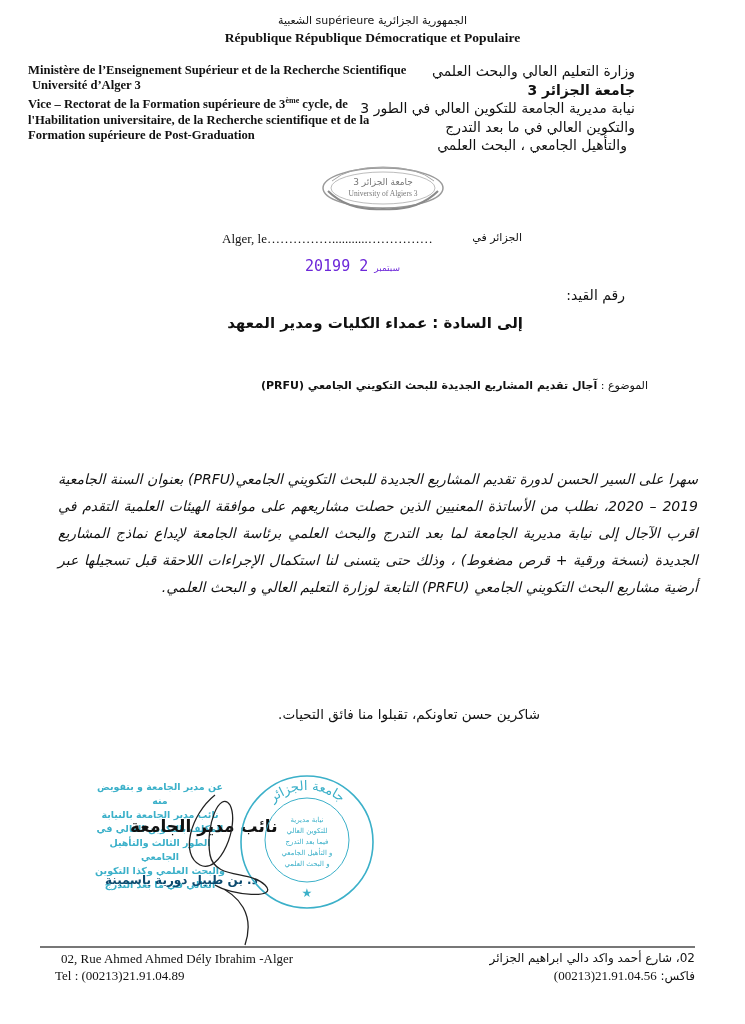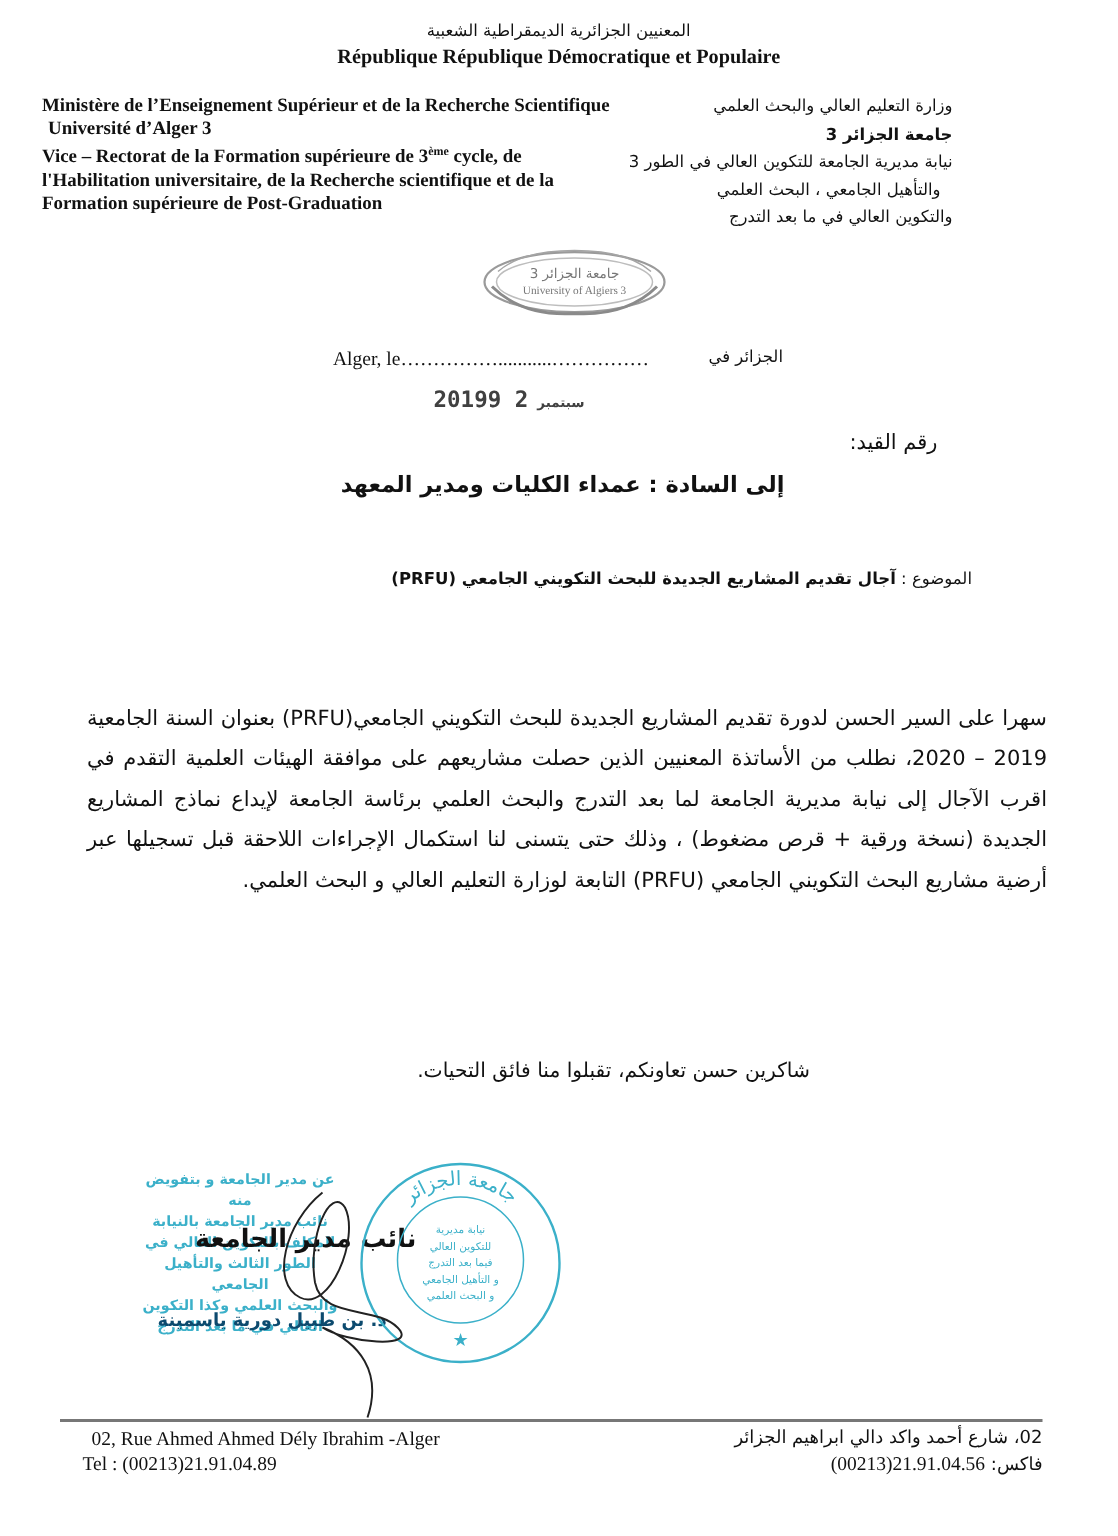--- a/index.html
+++ b/index.html
@@ -7,69 +7,69 @@
     body { position: relative; font-family: "Liberation Serif", serif; color: #111; }
     .abs { position: absolute; }
     .ar { direction: rtl; font-family: "DejaVu Sans", sans-serif; }
     .fr { font-family: "Liberation Serif", serif; }
 
     #hdr-ar { top: 14px; left: 0; width: 745px; text-align: center; font-size: 11px; }
     #hdr-fr { top: 30px; left: 0; width: 745px; text-align: center; font-size: 13.5px; font-weight: bold; }
 
     #left-block { top: 63px; left: 28px; width: 380px; font-size: 12.6px; font-weight: bold; line-height: 15.2px; }
     #left-block sup { font-size: 8px; }
-    #right-block { top: 62px; right: 110px; width: 300px; font-size: 11px; line-height: 18.5px; text-align: right; }
+    #right-block { top: 62px; right: 110px; width: 300px; font-size: 14px; line-height: 18.5px; text-align: right; }
 
     #logo { top: 163px; left: 318px; width: 130px; height: 50px; }
     #logo svg { width: 100%; height: 100%; }
 
     #date-line { top: 231px; left: 222px; width: 300px; font-size: 13px; text-align: right; }
     #date-line .fr-part { float: left; }
     #date-line .ar-part { float: right; font-size: 11px; direction: rtl; font-family: "DejaVu Sans", sans-serif; }
-    #stamp-date { top: 257px; left: 289px; font-family: "DejaVu Sans Mono", monospace; color: #404040; font-size: 15px; font-weight: bold; letter-spacing: 0.5px; }
+    #stamp-date { top: 257px; left: 305px; font-family: "DejaVu Sans Mono", monospace; color: #6d28d9; font-size: 15px; font-weight: normal; letter-spacing: 0.5px; }
     #stamp-date .mo { font-size: 9px; font-family: "DejaVu Sans", sans-serif; margin: 0 6px; }
 
     #ref { top: 287px; right: 120px; font-size: 14px; }
     #to { top: 314px; right: 222px; font-size: 15px; font-weight: bold; }
     #subject { top: 379px; right: 97px; font-size: 11px; }
     #subject b { font-weight: bold; }
 
     #body { top: 466px; left: 58px; width: 640px; font-size: 14px; line-height: 27px; text-align: justify; text-align-last: right; }
-    #body p { margin: 0; }
+    #body p { margin: 0; font-style: italic; }
     #thanks { top: 706px; right: 205px; font-size: 13.5px; }
 
     #sig-block { top: 780px; left: 95px; width: 130px; color: #3bb0c9; font-size: 9.5px; line-height: 14px; text-align: center; font-weight: bold; }
     #sig-title { top: 816px; left: 130px; font-size: 17px; font-weight: bold; color: #111; }
     #sig-name { top: 873px; left: 105px; color: #0c4a6e; font-size: 12px; font-weight: bold; }
     #seal { top: 772px; left: 237px; width: 140px; height: 140px; }
     #signature { top: 785px; left: 170px; width: 130px; height: 165px; }
 
     #footer-line { top: 946px; left: 40px; width: 655px; height: 2px; background: #777; }
     #foot-left { top: 950px; left: 55px; font-size: 13px; line-height: 17px; }
     #foot-right { top: 950px; right: 50px; width: 300px; font-size: 12px; line-height: 17px; text-align: right; direction: rtl; }
     #foot-right .num { font-family: "Liberation Serif", serif; font-size: 13px; }
   </style>
 </head>
 <body>
 
-<div id="hdr-ar" class="abs ar">المعنيين الجزائرية الديمقراطية الشعبية</div>
+<div id="hdr-ar" class="abs ar">الجمهورية الجزائرية supérieure الشعبية</div>
 <div id="hdr-fr" class="abs fr">République République Démocratique et Populaire</div>
 
 <div id="left-block" class="abs fr">
   <div>Ministère de l’Enseignement Supérieur et de la Recherche Scientifique</div>
   <div style="padding-left:4px">Université d’Alger 3</div>
   <div><span>Vice – Rectorat de la Formation supérieure de 3</span><sup>ème</sup><span>  cycle, de l'Habilitation universitaire, de la Recherche scientifique et de la Formation supérieure de  Post-Graduation</span></div>
 </div>
 
 <div id="right-block" class="abs ar">
   <div>وزارة التعليم العالي والبحث العلمي</div>
   <div style="font-weight:bold">جامعة الجزائر 3</div>
   <div>نيابة مديرية الجامعة للتكوين العالي في الطور 3</div>
+  <div>والتكوين العالي في ما بعد التدرج</div>
   <div style="padding-right:8px">والتأهيل الجامعي ، البحث العلمي</div>
-  <div>والتكوين العالي في ما بعد التدرج</div>
 </div>
 
 <div id="logo" class="abs">
   <svg viewBox="0 0 130 50">
     <ellipse cx="65" cy="25" rx="60" ry="20" fill="none" stroke="#9a9a9a" stroke-width="1.5"></ellipse>
     <ellipse cx="65" cy="25" rx="52" ry="16" fill="none" stroke="#bdbdbd" stroke-width="1"></ellipse>
     <path d="M10 28 Q30 48 65 46 Q100 48 120 28" fill="none" stroke="#8a8a8a" stroke-width="2"></path>
     <path d="M14 18 Q30 4 65 4 Q100 4 116 18" fill="none" stroke="#a5a5a5" stroke-width="1"></path>
     <text x="65" y="22" text-anchor="middle" font-family="DejaVu Sans, sans-serif" font-size="9" fill="#777">جامعة الجزائر 3</text>
     <text x="65" y="33" text-anchor="middle" font-family="Liberation Serif, serif" font-size="7.5" fill="#777">University of Algiers 3</text>

